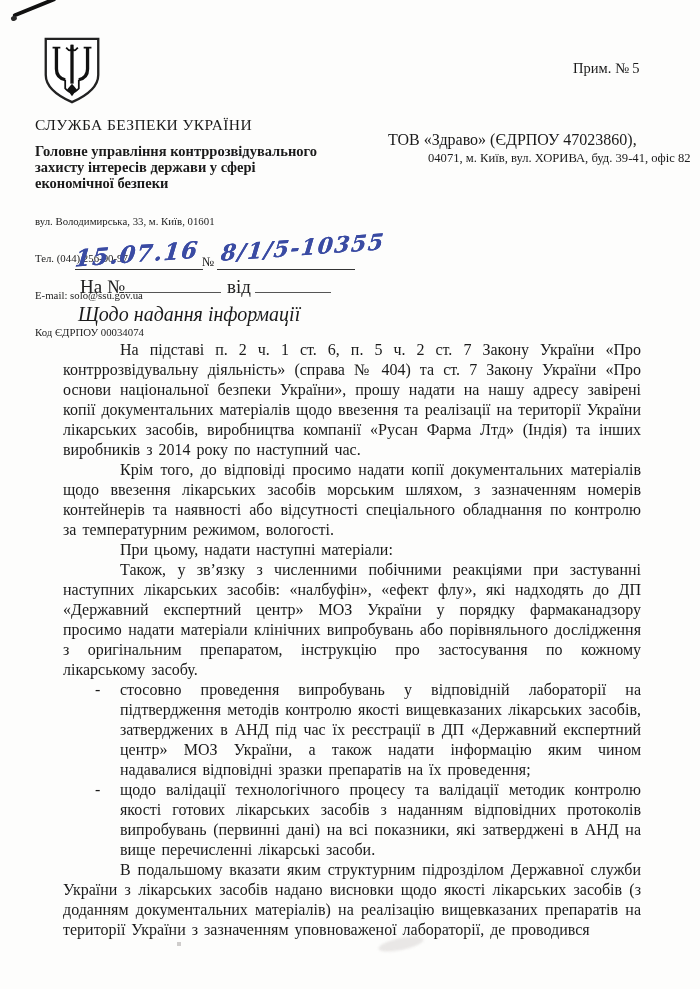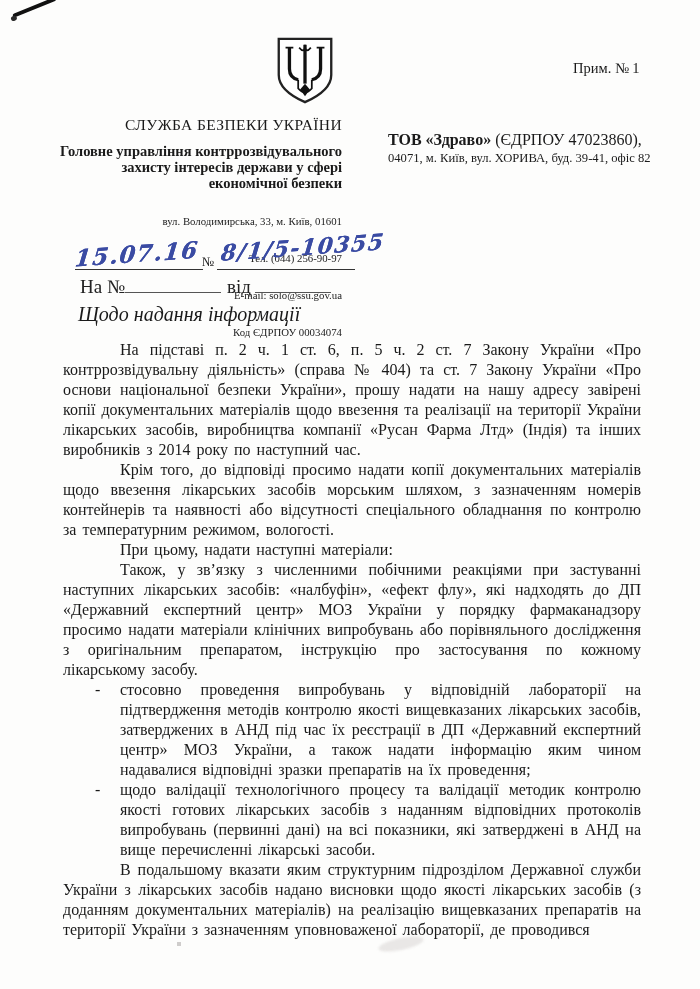--- a/index.html
+++ b/index.html
@@ -21,22 +21,22 @@
     background:#111;border-radius:2px;
     transform:rotate(-22deg);
     transform-origin:left center;
   }
   .pen-mark::after{
     content:"";position:absolute;left:-3px;top:2px;width:6px;height:5px;
     background:#2a2a2a;border-radius:50%;
   }
   
   .left-col{
-    position:absolute;left:60px;top:36px;width:282px;
-    text-align:right;
+    position:absolute;left:35px;top:36px;width:282px;
+    text-align:left;
   }
   .emblem{display:inline-block;margin-bottom:4px;}
   .org-name{
     font-size:15.5px;letter-spacing:0.4px;margin-top:2px;
     white-space:nowrap;
   }
   .dept{
     font-size:14.5px;font-weight:bold;line-height:16px;
     margin-top:9px;
   }
@@ -45,22 +45,22 @@
   }
   .org-contact div{white-space:nowrap;margin-top:24px;}
   
   .copy-label{
     position:absolute;left:573px;top:60px;font-size:14.5px;
   }
   .recipient{
     position:absolute;left:388px;top:131px;width:290px;
   }
   .recipient .r-line1{font-size:16px;white-space:nowrap;}
-  .recipient .r-line1 b{font-weight:bold;}
-  .recipient .r-line2{font-size:12.6px;margin-top:2px;white-space:nowrap;}
+  .recipient .r-line1 b{font-weight:normal;}
+  .recipient .r-line2{font-size:12.6px;margin-top:2px;white-space:nowrap;margin-left:40px;}
   
   .ref-line{
     position:absolute;left:75px;top:236px;width:292px;height:40px;
   }
   .ref-underline-1{
     position:absolute;left:0px;top:33px;width:128px;border-bottom:1.5px solid #333;
   }
   .ref-underline-2{
     position:absolute;left:142px;top:33px;width:138px;border-bottom:1.5px solid #333;
   }
@@ -150,21 +150,21 @@
     <div class="org-name">СЛУЖБА БЕЗПЕКИ УКРАЇНИ</div>
     <div class="dept">Головне управління контррозвідувального захисту інтересів держави у сфері економічної безпеки</div>
     <div class="org-contact">
       <div>вул. Володимирська, 33, м. Київ, 01601</div>
       <div>Тел. (044) 256-90-97</div>
       <div>E-mail: solo@ssu.gov.ua</div>
       <div>Код ЄДРПОУ 00034074</div>
     </div>
   </div>
 
-  <div class="copy-label">Прим. № 1</div>
+  <div class="copy-label">Прим. № 5</div>
 
   <div class="recipient">
     <div class="r-line1"><b>ТОВ «Здраво»</b><span> (ЄДРПОУ  47023860),</span></div>
     <div class="r-line2">04071, м. Київ, вул. ХОРИВА, буд. 39-41, офіс 82</div>
   </div>
 
   <div class="ref-line">
     <div class="ref-underline-1"></div>
     <div class="ref-underline-2"></div>
     <span class="num-sign">№</span>

